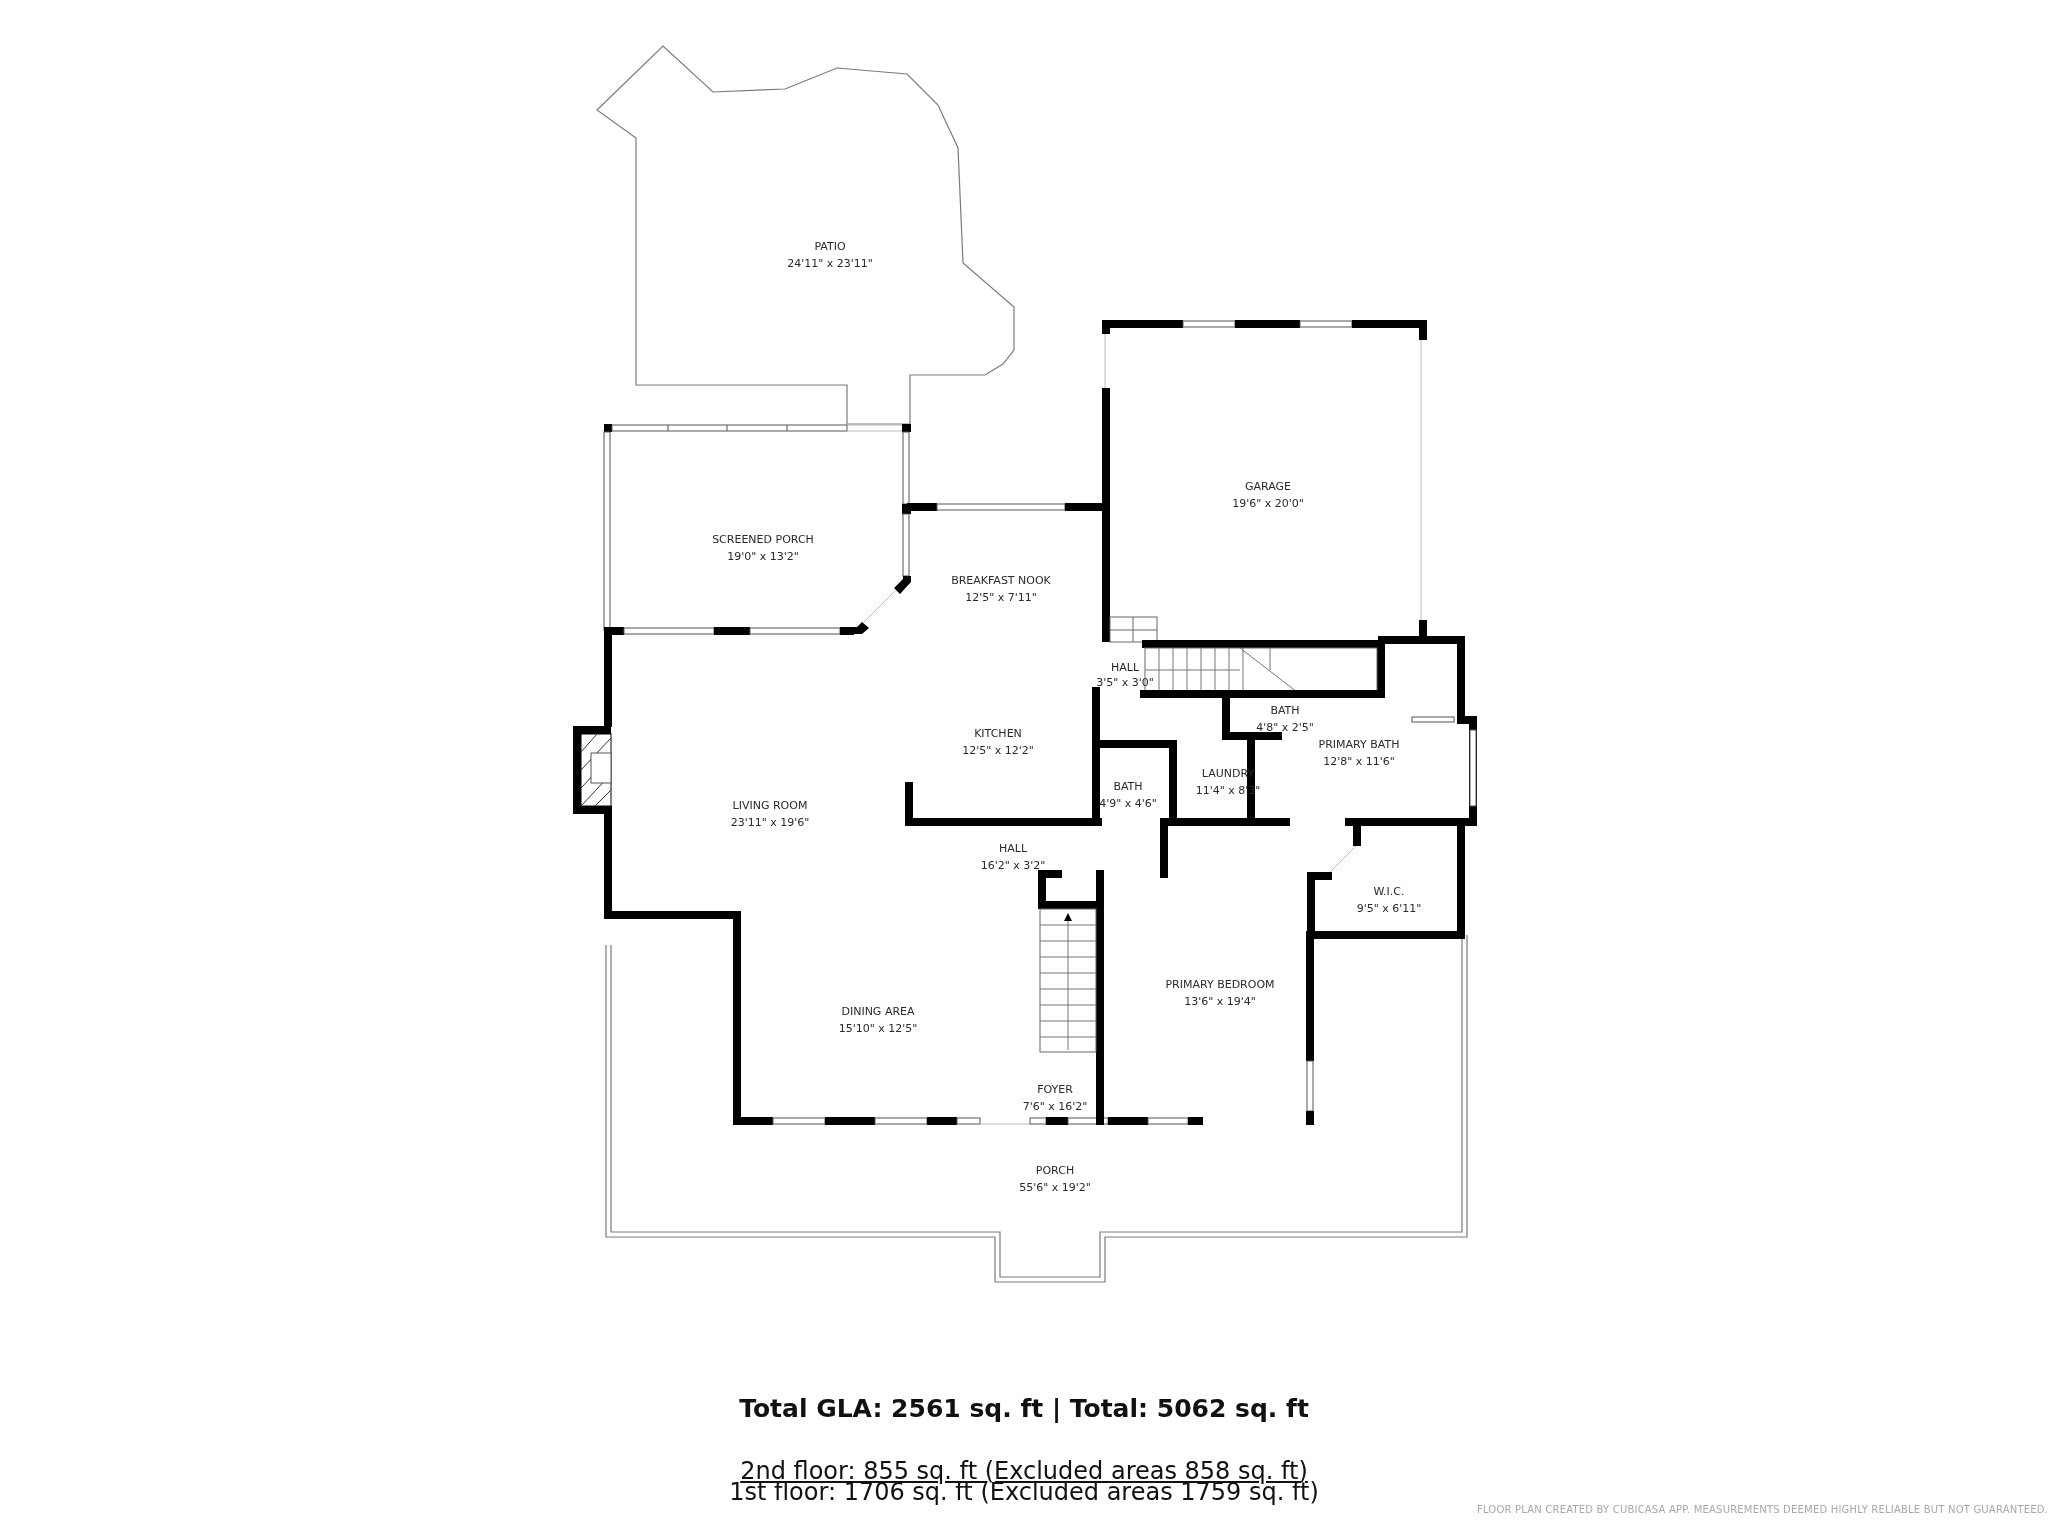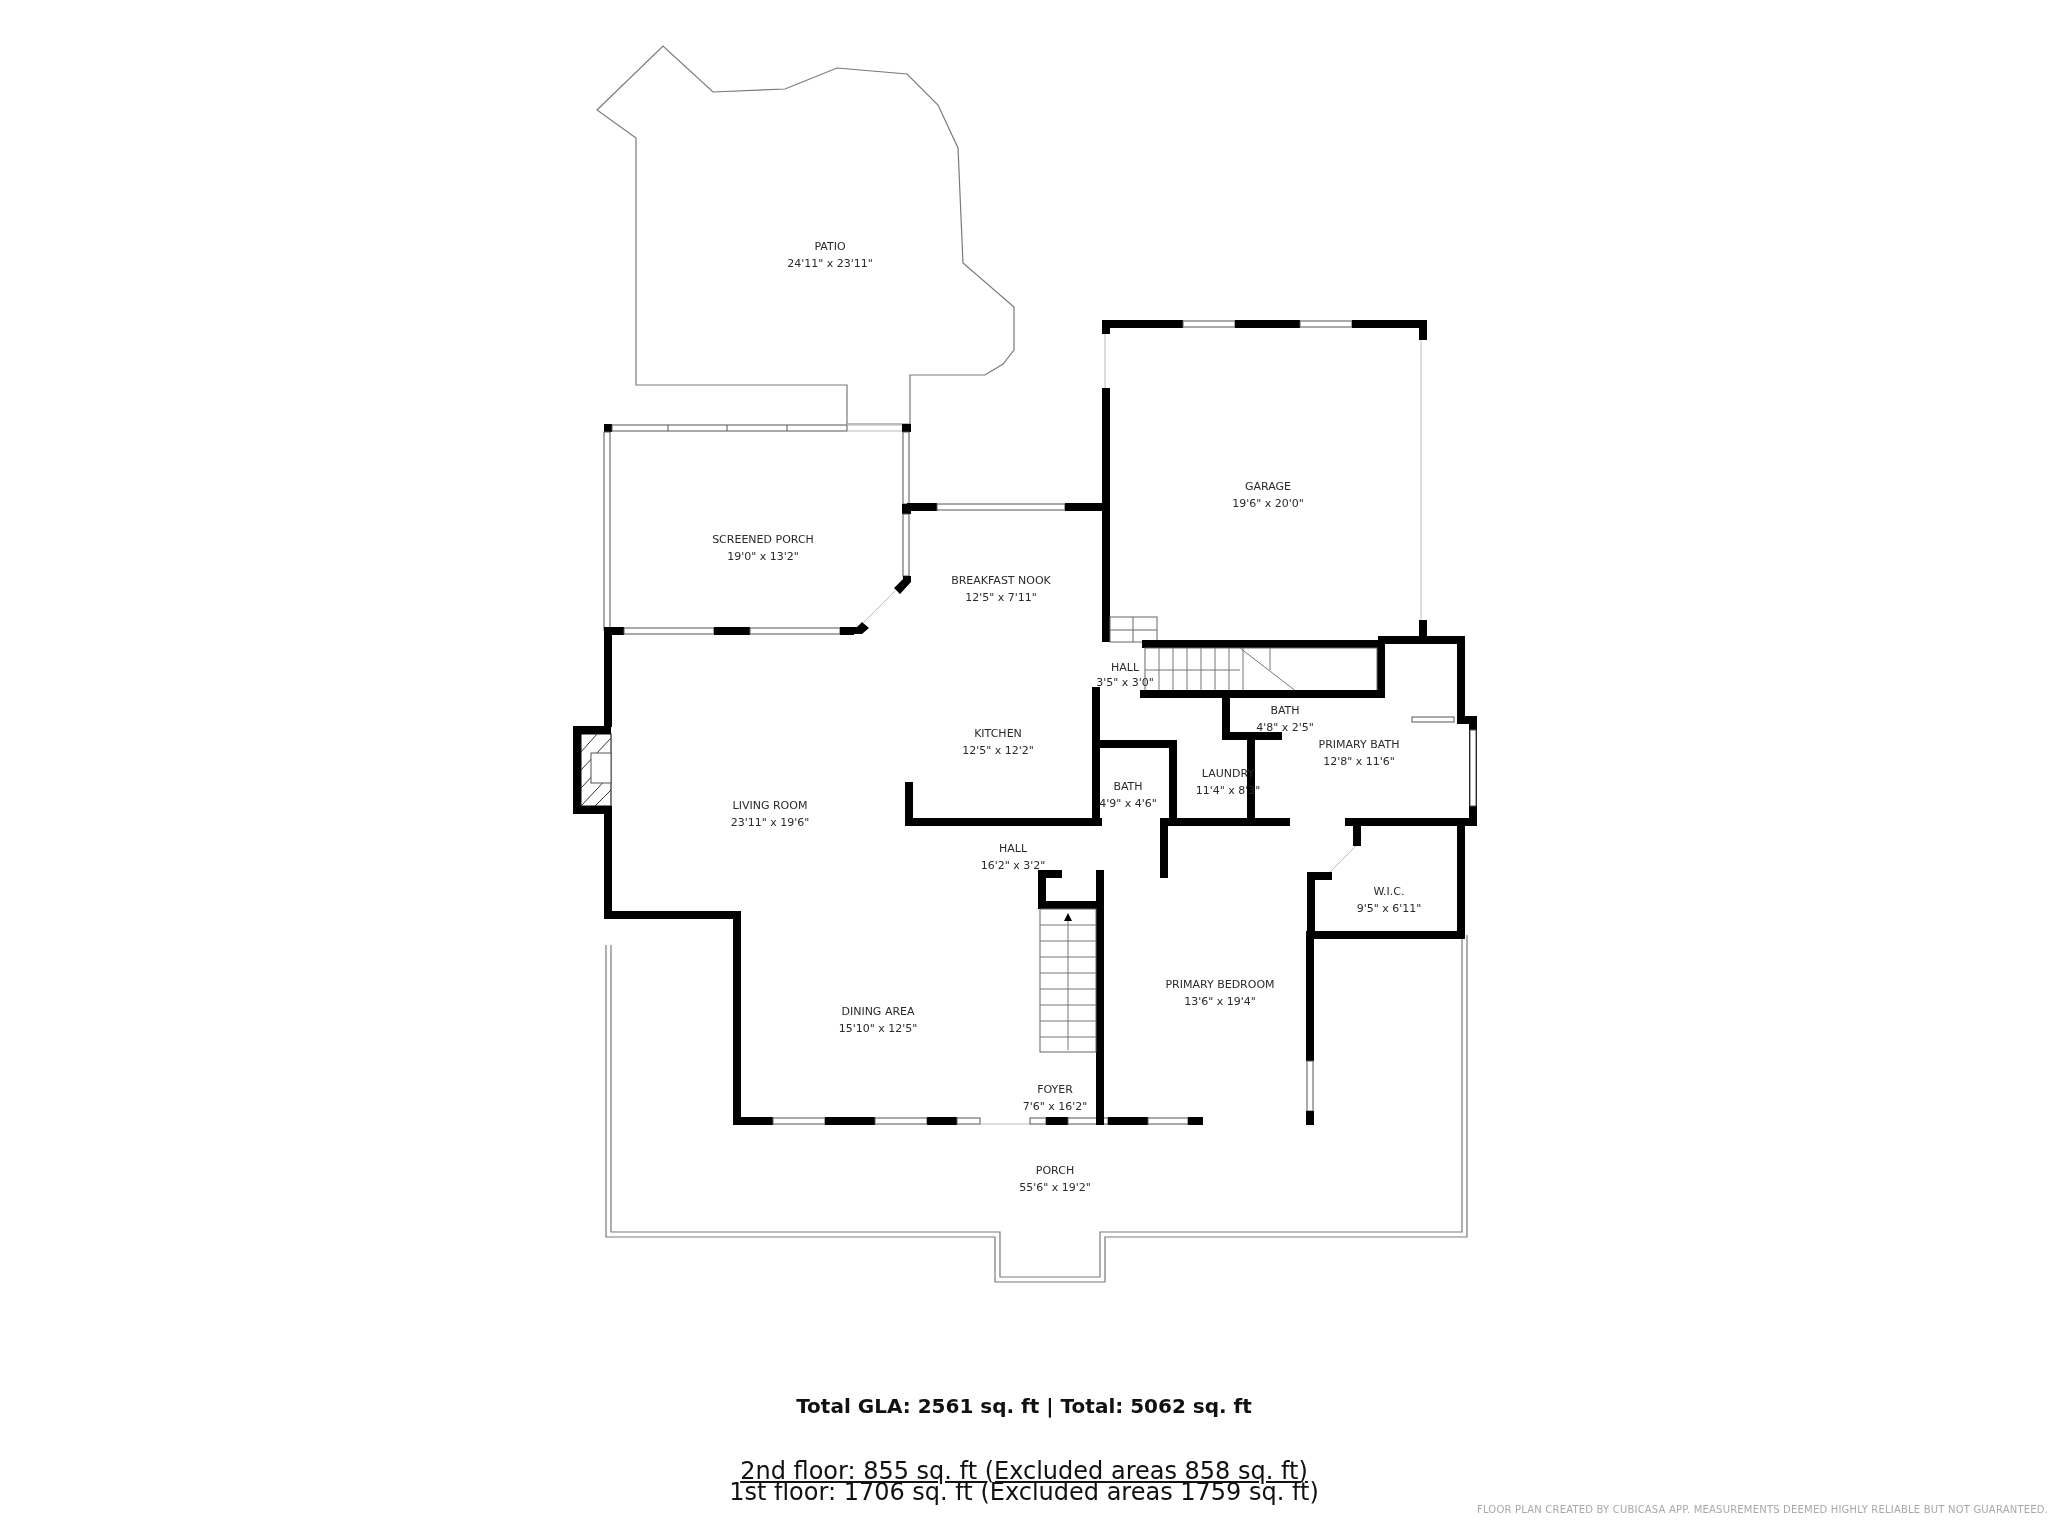--- a/index.html
+++ b/index.html
@@ -1,21 +1,21 @@
 <!DOCTYPE html>
 <html><head>
 <meta charset="utf-8">
 <style>
   html, body { margin: 0; padding: 0; background: #ffffff; }
   body { width: 2048px; height: 1536px; position: relative; overflow: hidden; font-family: "DejaVu Sans", sans-serif; }
   #plan { position: absolute; left: 0; top: 0; width: 2048px; height: 1536px; }
   .room-label { font-family: "DejaVu Sans", sans-serif; font-size: 11px; fill: #2a2a2a; text-anchor: middle; }
   .room-dim { font-family: "DejaVu Sans", sans-serif; font-size: 11px; fill: #2a2a2a; text-anchor: middle; }
   .footer { position: absolute; left: 0; width: 2048px; text-align: center; color: #111; }
-  .footer-total { top: 1394px; font-size: 20px; font-weight: bold; }
+  .footer-total { top: 1394px; font-size: 25px; font-weight: bold; }
   .footer-floor1 { top: 1478px; font-size: 24px; }
   .footer-floor2 { top: 1457px; font-size: 24px; text-decoration: underline; }
   .footer-note { top: 1504px; font-size: 10px; color: #a8a8a8; letter-spacing: 0.2px; text-align: right; }
   .wall { fill: #000; }
   .thin { fill: none; stroke: #7a7a7a; stroke-width: 1.2; }
   .win { fill: #fff; stroke: #555; stroke-width: 1; }
   .door { stroke: #bbb; stroke-width: 1; fill: none; }
   .stair { fill: #fff; stroke: #666; stroke-width: 1; }
 </style>
 </head>

